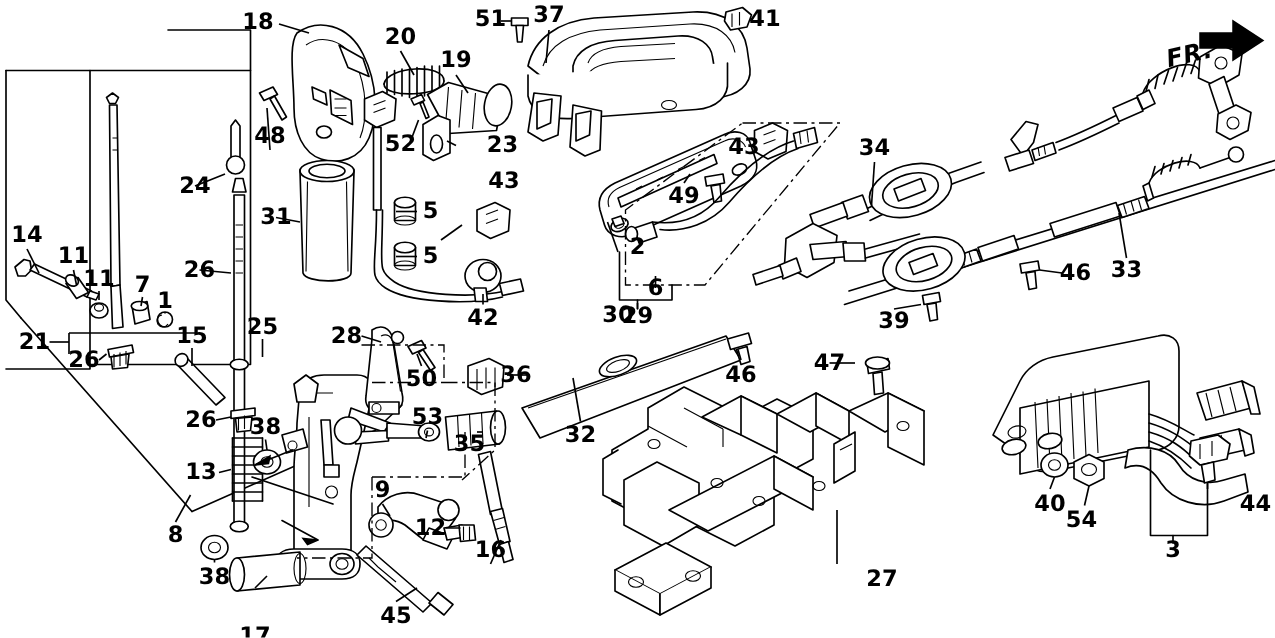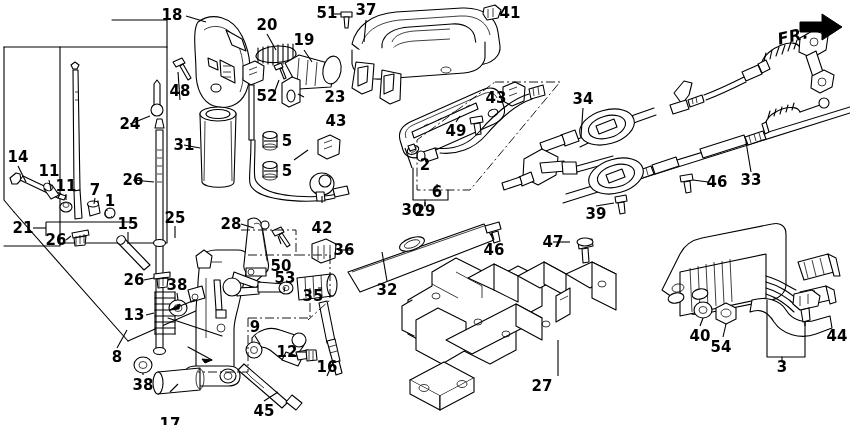--- a/index.html
+++ b/index.html
@@ -590,27 +590,27 @@
       <div class="lbl n" style="left: 66px; top: 186px;">11</div>
       <div class="lbl n" style="left: 95px; top: 190px;">7</div>
       <div class="lbl n" style="left: 110px; top: 201px;">1</div>
       <div class="lbl n" style="left: 133px; top: 180px;">26</div>
       <div class="lbl n" style="left: 287px; top: 171px;">5</div>
       <div class="lbl n" style="left: 425px; top: 165px;">2</div>
       <div class="lbl n" style="left: 412px; top: 177px; margin-top: 33px;">30</div>
       <div class="lbl n" style="left: 437px; top: 192px;">6</div>
       <div class="lbl n" style="left: 751px; top: 180px;">33</div>
       <div class="lbl n" style="left: 717px; top: 182px;">46</div>
-      <div class="lbl n" style="left: 322px; top: 228px; text-align: center;">42</div>
+      <div class="lbl n" style="left: 322px; top: 212px; text-align: center;">42</div>
       <div class="lbl n" style="left: 23px; top: 228px;">21</div>
       <div class="lbl n" style="left: 128px; top: 224px;">15</div>
       <div class="lbl n" style="left: 175px; top: 218px;">25</div>
       <div class="lbl n" style="left: 231px; top: 224px;">28</div>
       <div class="lbl n" style="left: 425px; top: 211px;">29</div>
-      <div class="lbl n" style="left: 281px; top: 266px;">50</div>
+      <div class="lbl n" style="left: 281px; top: 253px;">50</div>
       <div class="lbl n" style="left: 285px; top: 278px;">53</div>
       <div class="lbl n" style="left: 344px; top: 250px;">36</div>
       <div class="lbl n" style="left: 596px; top: 214px;">39</div>
       <div class="lbl n" style="left: 56px; top: 240px;">26</div>
       <div class="lbl n" style="left: 134px; top: 280px;">26</div>
       <div class="lbl n" style="left: 177px; top: 285px;">38</div>
       <div class="lbl n" style="left: 313px; top: 296px;">35</div>
       <div class="lbl n" style="left: 387px; top: 290px;">32</div>
       <div class="lbl n" style="left: 494px; top: 250px;">46</div>
       <div class="lbl n" style="left: 553px; top: 242px;">47</div>
@@ -619,18 +619,18 @@
       <div class="lbl n" style="left: 287px; top: 352px;">12</div>
       <div class="lbl n" style="left: 327px; top: 367px;">16</div>
       <div class="lbl n" style="left: 700px; top: 336px;">40</div>
       <div class="lbl n" style="left: 721px; top: 347px;">54</div>
       <div class="lbl n" style="left: 805px; top: 336px; margin-left: 32px;">44</div>
       <div class="lbl n" style="left: 782px; top: 367px;">3</div>
       <div class="lbl n" style="left: 117px; top: 357px;">8</div>
       <div class="lbl n" style="left: 143px; top: 385px;">38</div>
       <div class="lbl n" style="left: 170px; top: 424px;">17</div>
       <div class="lbl n" style="left: 264px; top: 411px;">45</div>
-      <div class="lbl n" style="left: 542px; top: 386px;">27</div>
+      <div class="lbl n" style="left: 588px; top: 386px;">27</div>
     </div>
 
   <div class="fr" style="left:793px;top:36px">FR.</div>
 
 </div>
 
 </body></html>

